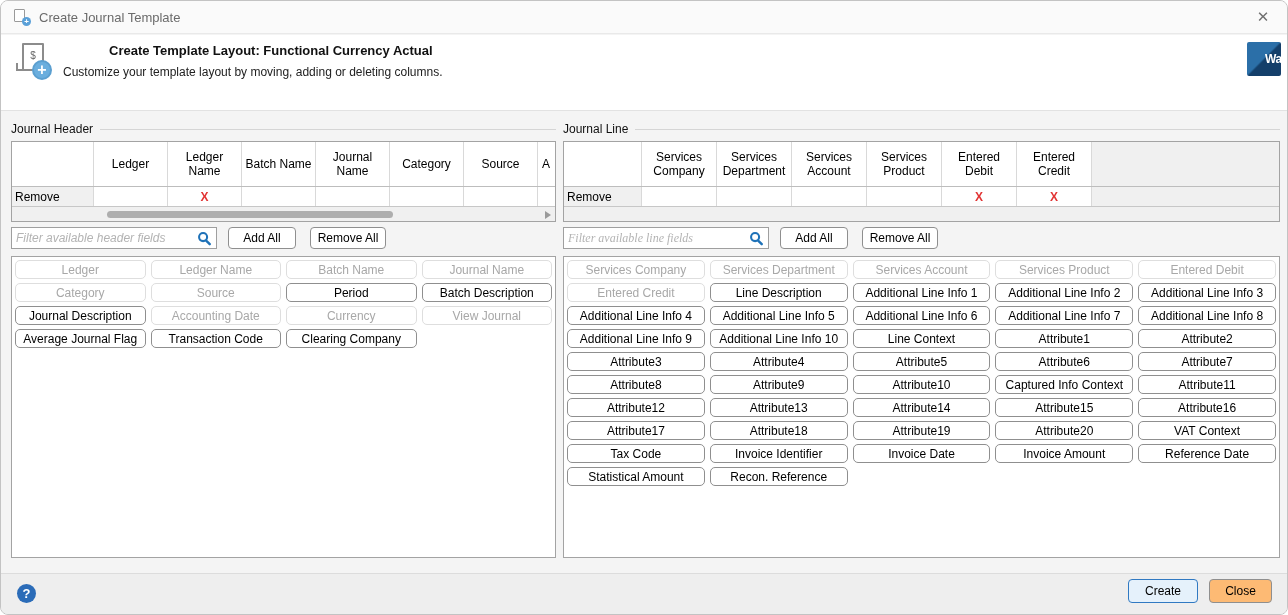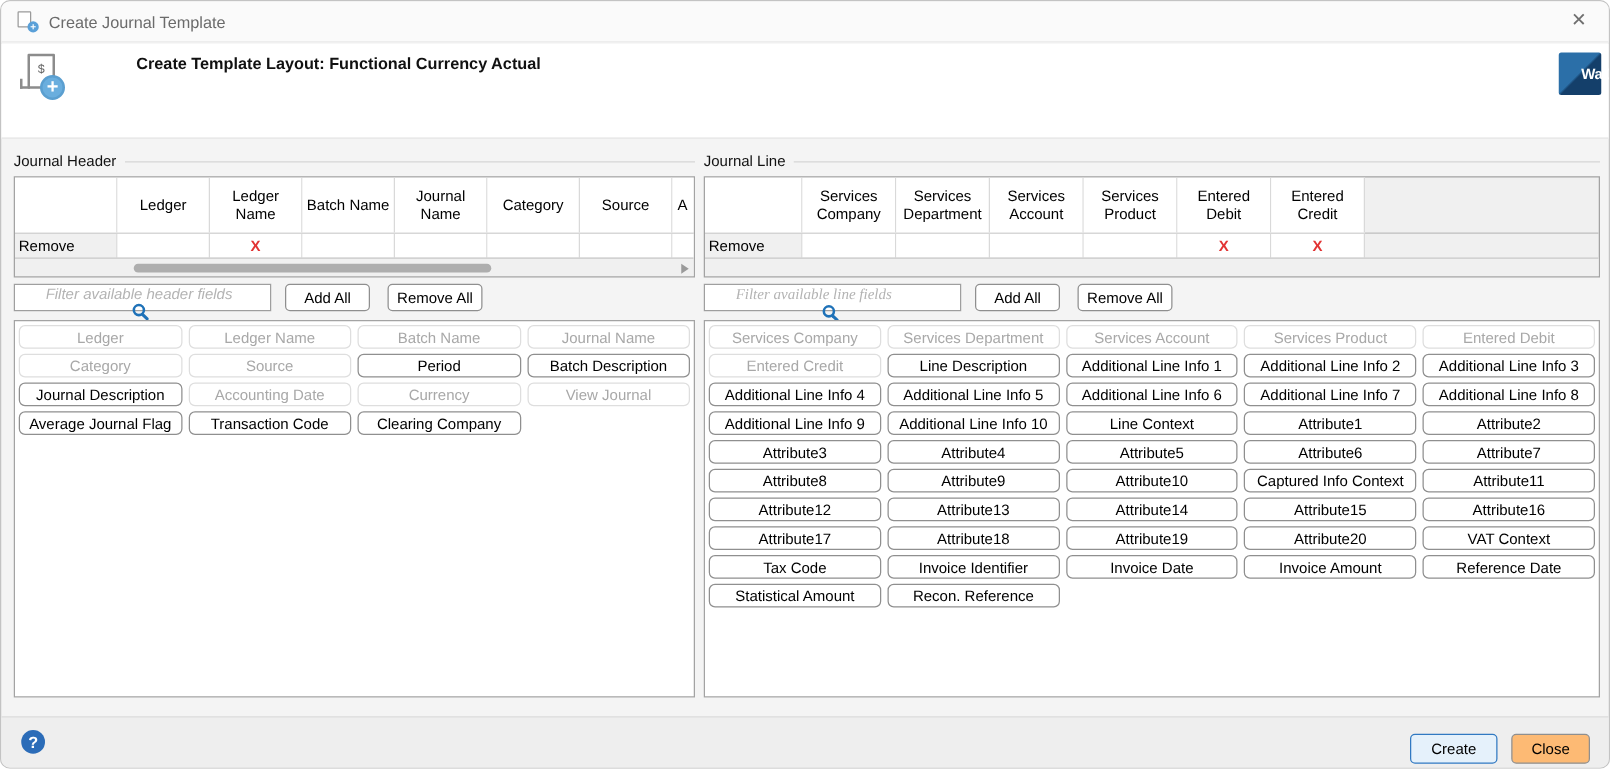--- a/index.html
+++ b/index.html
@@ -51,36 +51,36 @@
   .rcell { flex:none; height:20px; background:#fff; border-right:1px solid #d9d9d9; display:flex; align-items:center; justify-content:center; font-size:12px; }
   .jt-left .rcell { width:74px; } .jt-right .rcell { width:75px; }
   .rcell.first { background:#f0f0f0; justify-content:flex-start; padding-left:3px; color:#000; }
   .jt-left .rcell.first { width:82px; } .jt-right .rcell.first { width:78px; }
   .rcell.partial { width:18px !important; }
   .xmark { color:#e23434; font-weight:bold; font-size:12px; }
   .hscroll { position:relative; height:15px; background:#f0f0f0; border-top:1px solid #c7c7c7; }
   .hthumb { position:absolute; left:95px; top:4px; width:286px; height:7px; background:#aeaeae; border-radius:4px; }
   .harrow { position:absolute; right:4px; top:4px; width:0; height:0; border-left:6px solid #9a9a9a; border-top:4px solid transparent; border-bottom:4px solid transparent; }
   
-  .filterbox { position:absolute; top:226px; width:206px; height:22px; background:#fff; border:1px solid #9f9f9f; display:flex; align-items:center;flex-direction:column; }
+  .filterbox { position:absolute; top:226px; width:206px; height:22px; background:#fff; border:1px solid #9f9f9f; display:flex; align-items:center; }
   .filterbox input { flex:1; border:none; outline:none; background:transparent; font-size:12px; padding:0 4px; color:#333; font-family:inherit; }
   .filterbox input::placeholder { font-style:italic; color:#b3b3b3; }
   .filterbox svg { flex:none; margin-right:4px; }
   .btn { position:absolute; top:226px; height:22px; background:#fff; border:1px solid #8f8f8f; border-radius:4px; font-size:12px; color:#000; display:flex; align-items:center; justify-content:center; cursor:pointer; }
   
   .panel { position:absolute; top:255px; height:302px; background:#fff; border:1px solid #a3a3a3; padding:3px; align-content:start; display:grid; column-gap:5px; row-gap:4px; }
   .panel.cols4 { grid-template-columns:repeat(4,1fr); }
   .panel.cols5 { grid-template-columns:repeat(5,1fr); }
   .chip { height:19px; border-radius:5px; background:#fff; font-size:12px; display:flex; align-items:center; justify-content:center; white-space:nowrap; overflow:hidden; }
   .chip-on { border:1px solid #8f8f8f; color:#000; cursor:pointer; }
   .chip-off { border:1px solid #dedede; color:#a8a8a8; }
   
   .footer { position:absolute; left:0; top:572px; width:100%; height:43px; background:#eeeeee; border-top:1px solid #dcdcdc; }
   .help { position:absolute; left:16px; top:10px; width:19px; height:19px; border-radius:50%; background:#2b6cb8; color:#fff; font-size:13px; font-weight:bold; display:flex; align-items:center; justify-content:center; cursor:pointer; }
-  .fbtn { position:absolute; top:13px; height:24px; border-radius:4px; font-size:12px; display:flex; align-items:center; justify-content:center; cursor:pointer; }
+  .fbtn { position:absolute; top:5px; height:24px; border-radius:4px; font-size:12px; display:flex; align-items:center; justify-content:center; cursor:pointer; }
   .fbtn.create { left:1127px; width:70px; background:#e5f1fb; border:1px solid #3079c2; color:#000; }
   .fbtn.close { left:1208px; width:63px; background:#fdba74; border:1px solid #8f8f8f; color:#000; }
 </style>
 </head>
 <body>
 
 <div class="window">
 
   <div class="titlebar">
     <div class="titlebar-icon">
@@ -91,20 +91,21 @@
     <span class="titlebar-close">✕</span>
   </div>
 
   <div class="headerband">
     <div class="big-icon">
       <span class="foot"></span>
       <span class="doc"><span>$</span></span>
       <span class="plus">+</span>
     </div>
     <div class="hdr-title">Create Template Layout: Functional Currency Actual</div>
+    <div class="hdr-sub">Customize your template layout by moving, adding or deleting columns.</div>
     <div class="logo">WaO</div>
   </div>
 
   <div class="sect-label" style="left:562px; width:717px;">
     <span>Journal Line</span>
     <div class="rule"></div>
   </div>
   <div class="sect-label" style="left:10px; width:545px;">
     <span>Journal Header</span>
     <div class="rule"></div>

